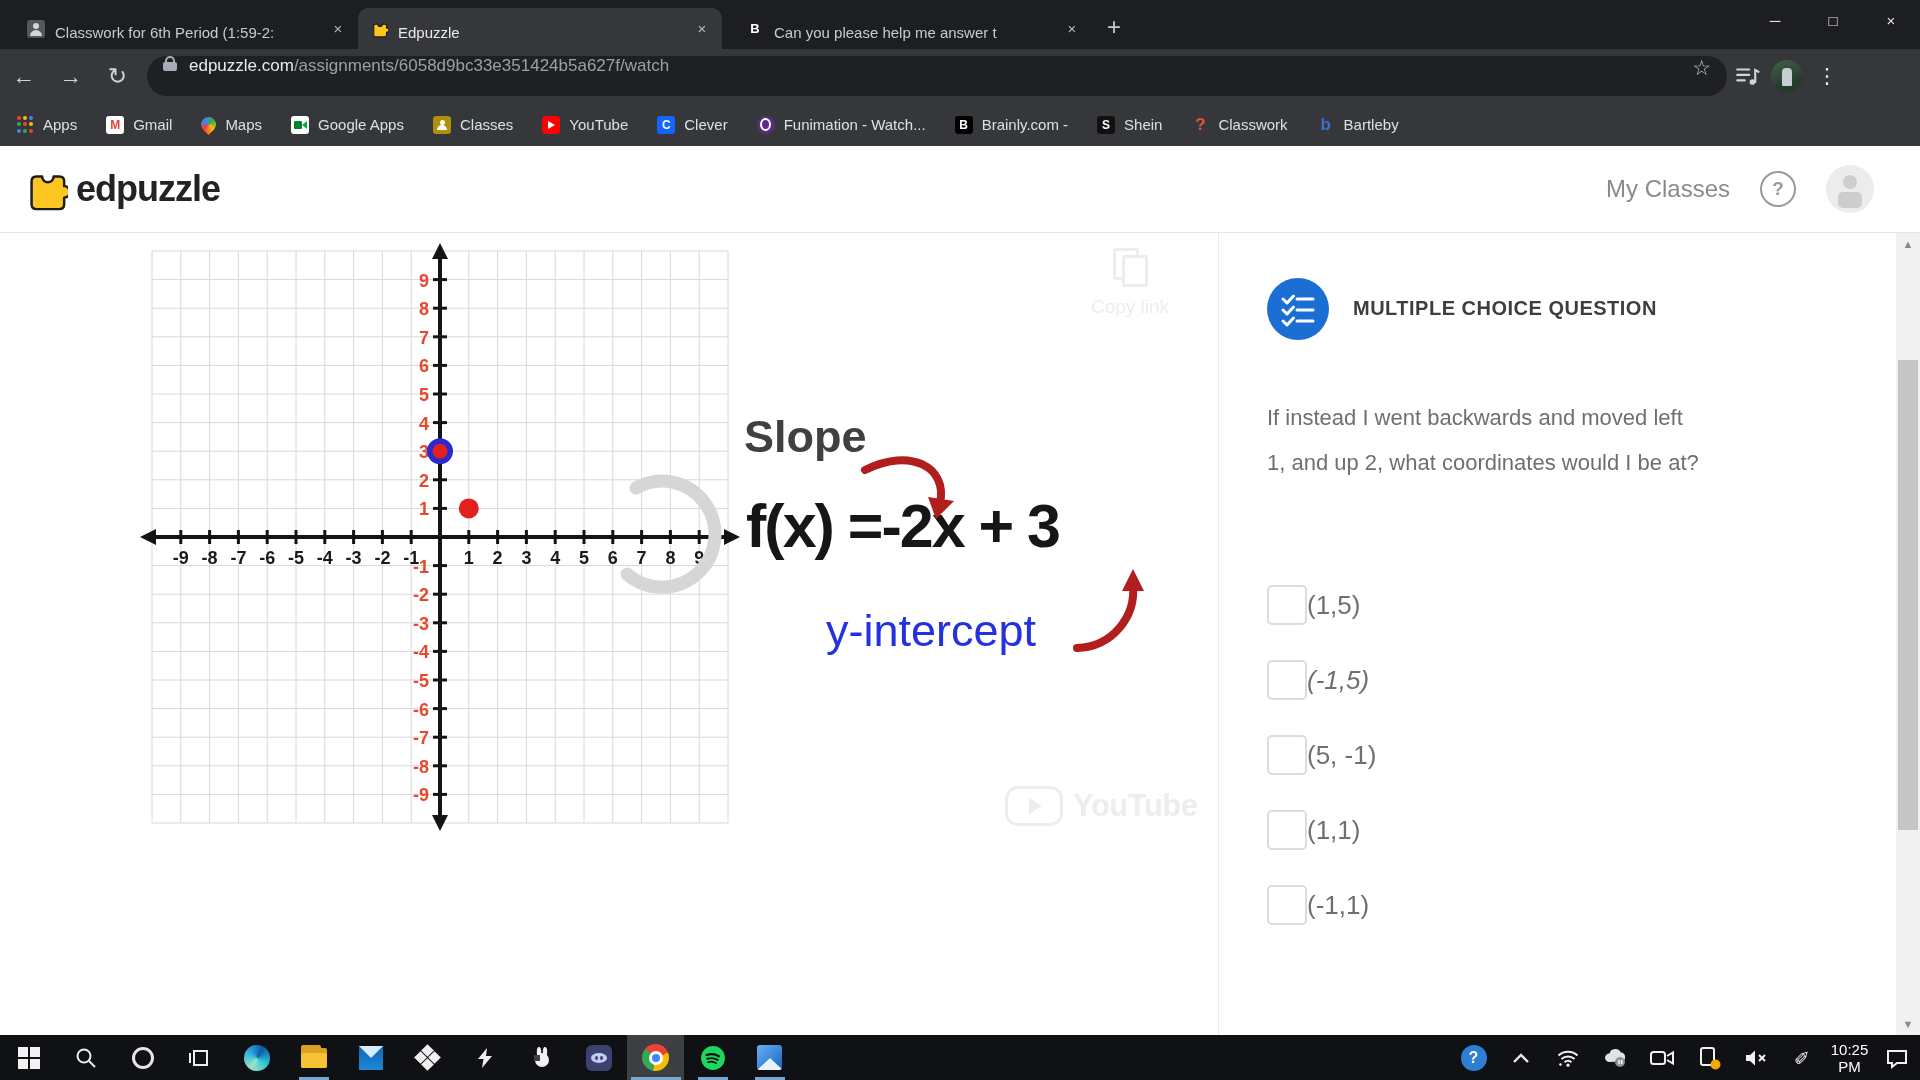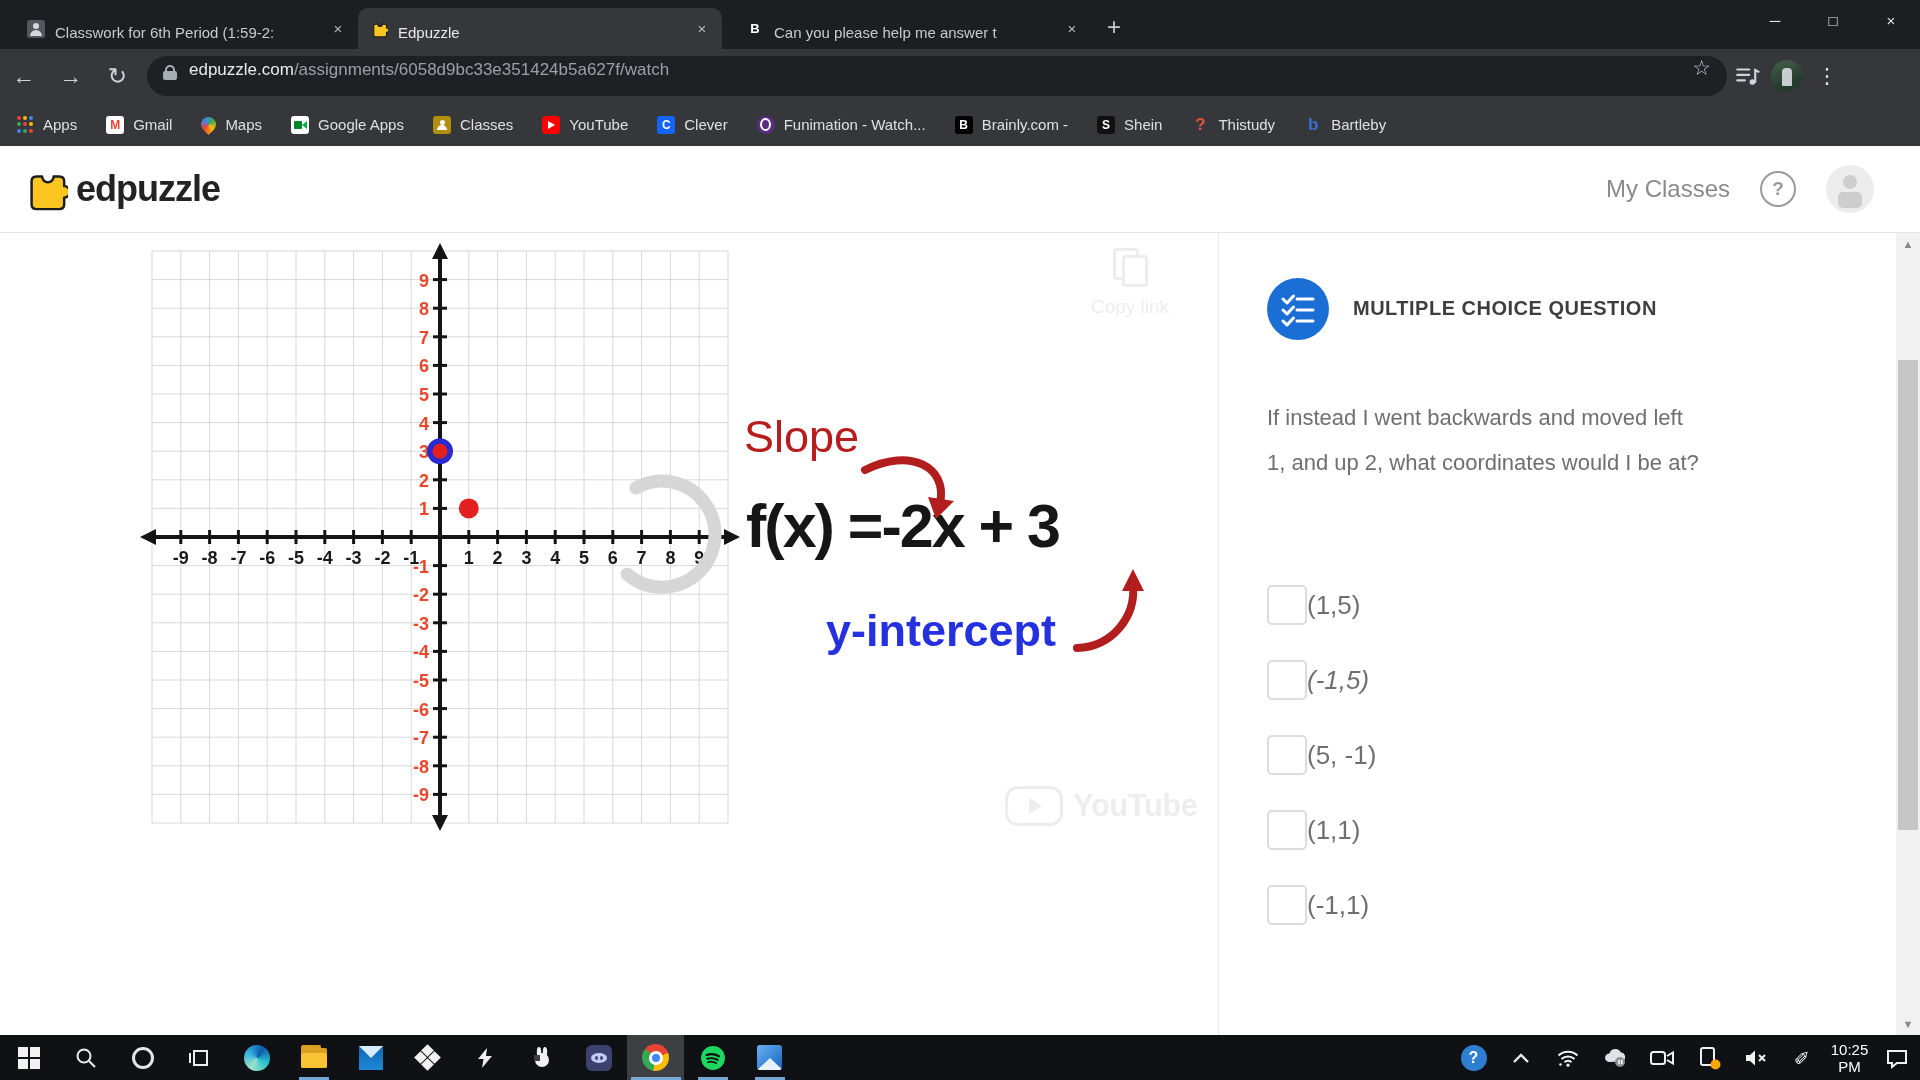--- a/index.html
+++ b/index.html
@@ -21,21 +21,21 @@
   .newtab{position:absolute;left:1098px;top:12px;width:32px;height:32px;color:#c7cace;
           font-size:24px;line-height:30px;text-align:center;border-radius:50%;}
   .winctl{position:absolute;right:0;top:0;height:42px;display:flex;}
   .winctl span{width:58px;text-align:center;line-height:42px;color:#e4e4e4;font-size:15px;}
 
   
   .toolbar{position:absolute;left:0;top:49px;width:1920px;height:54px;background:#36373b;
            display:flex;align-items:center;}
   .navbtn{width:47px;text-align:center;font-size:23px;color:#cfd3d8;}
   .omnibox{margin-left:6px;width:1580px;height:40px;background:#1f2023;border-radius:20px;
-           display:flex;align-items:flex-end;padding:16px 16px;box-sizing:border-box;}
+           display:flex;align-items:flex-start;padding:0 16px;box-sizing:border-box;}
   .lock{position:relative;width:14px;height:15px;margin-right:12px;flex:0 0 14px;}
   .lock .shackle{position:absolute;left:2px;top:0;width:6px;height:7px;border:2px solid #a7adb4;
                  border-bottom:none;border-radius:5px 5px 0 0;}
   .lock .bodyp{position:absolute;left:0;top:6px;width:14px;height:9px;background:#a7adb4;border-radius:2px;}
   .url{font-size:17px;white-space:nowrap;}
   .url .domain{color:#e8eaed;}
   .url .path{color:#9aa0a6;}
   .omnistar{margin-left:auto;color:#c4c8cd;font-size:21px;}
   .tbicon{width:40px;display:flex;align-items:center;justify-content:center;}
   .avatar30{width:32px;height:32px;border-radius:50%;background:linear-gradient(160deg,#46604c,#243b2c 70%);
@@ -81,23 +81,23 @@
   .myclasses{font-size:24px;color:#8a8a8a;}
   .helpcirc{width:32px;height:32px;border:2px solid #9a9a9a;border-radius:50%;color:#9a9a9a;
             font-size:19px;font-weight:bold;display:flex;align-items:center;justify-content:center;}
   .siteavatar{width:48px;height:48px;border-radius:50%;background:#ececec;position:relative;overflow:hidden;}
   .siteavatar .head{position:absolute;left:17px;top:10px;width:14px;height:14px;border-radius:50%;background:#cdcdcd;}
   .siteavatar .body{position:absolute;left:12px;top:27px;width:24px;height:16px;border-radius:5px;background:#cdcdcd;}
 
   
   .content{position:absolute;left:0;top:233px;width:1920px;height:802px;background:#fff;}
   #graph-svg{position:absolute;left:140px;top:10px;}
-  .slope{position:absolute;left:744px;top:178px;font-size:45px;font-weight:400;color:#b91c1c;}
+  .slope{position:absolute;left:744px;top:178px;font-size:45px;font-weight:700;color:#404040;}
   .equation{position:absolute;left:746px;top:258px;font-size:61px;font-weight:700;color:#161616;letter-spacing:-2px;white-space:nowrap;}
-  .yint{position:absolute;left:826px;top:372px;font-size:45px;font-weight:700;color:#2531df;}
+  .yint{position:absolute;left:826px;top:372px;font-size:45px;font-weight:400;color:#2531df;}
   .annarrows{position:absolute;left:850px;top:212px;}
   .copylink{position:absolute;left:1070px;top:15px;width:120px;text-align:center;color:#ededed;}
   .cl-icon{position:relative;width:34px;height:38px;margin:0 auto 10px;}
   .cl-icon .b1{position:absolute;left:0;top:0;width:20px;height:26px;border:3px solid #ededed;border-radius:3px;}
   .cl-icon .b2{position:absolute;left:9px;top:7px;width:20px;height:26px;border:3px solid #ededed;border-radius:3px;background:#fff;}
   .cl-label{font-size:19px;}
   .ytwm{position:absolute;left:1005px;top:553px;display:flex;align-items:center;gap:10px;color:#ededed;}
   .yt-pill{width:58px;height:40px;border:3px solid #ededed;border-radius:13px;display:flex;align-items:center;justify-content:center;box-sizing:border-box;}
   .yt-pill i{border-top:8px solid transparent;border-bottom:8px solid transparent;border-left:13px solid #ededed;margin-left:3px;}
   .yt-text{font-size:31px;font-weight:700;letter-spacing:-0.5px;}
@@ -275,21 +275,21 @@
     <span class="bm">
       <span class="bi bi-brainly">B</span>
       <span>Brainly.com -</span>
     </span>
     <span class="bm">
       <span class="bi bi-shein">S</span>
       <span>Shein</span>
     </span>
     <span class="bm">
       <span class="bi bi-thistudy">?</span>
-      <span>Thistudy</span>
+      <span>Classwork</span>
     </span>
     <span class="bm">
       <span class="bi bi-bartleby">b</span>
       <span>Bartleby</span>
     </span>
   </div>
 
   <div class="siteheader">
     <div class="brandwrap">
       <svg width="46" height="46" viewBox="0 0 48 48">

